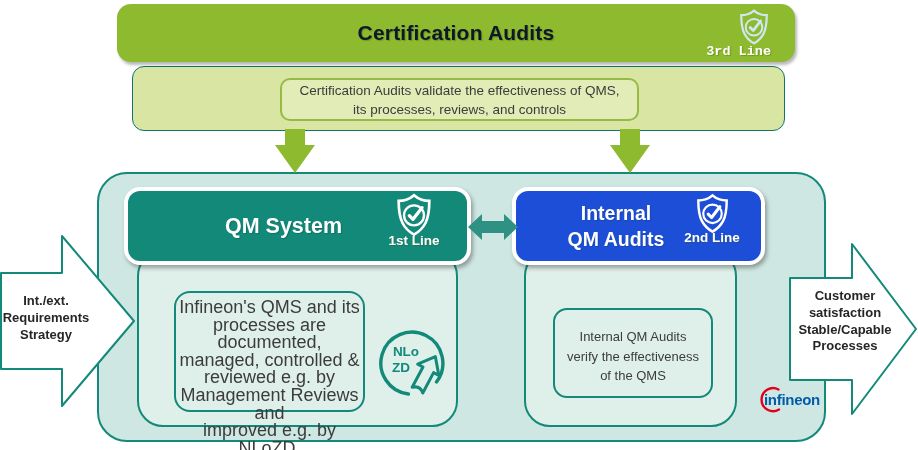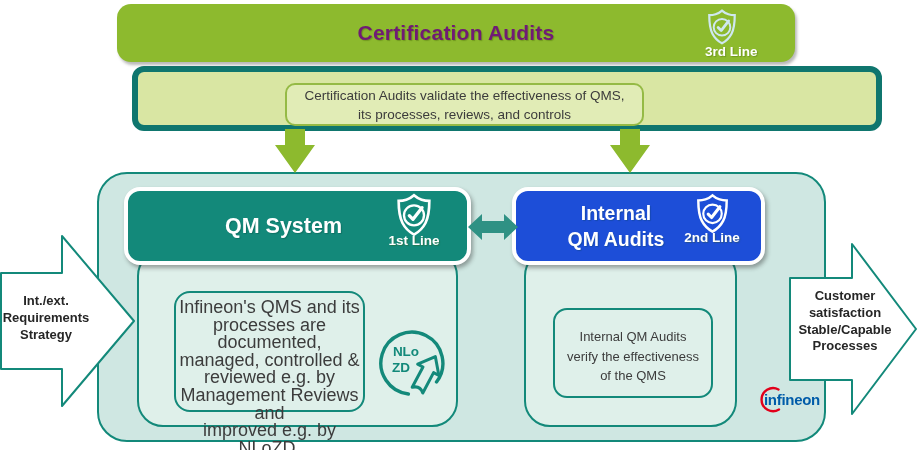--- a/index.html
+++ b/index.html
@@ -9,35 +9,35 @@
   }
   .abs{position:absolute;}
 
   
   .banner{
     left:117px;top:4px;width:678px;height:58px;border-radius:14px;
     background:#8dba2e;box-shadow:2px 3px 3px rgba(100,100,100,.45);z-index:5;
   }
   .banner-title{
     position:absolute;inset:0;display:flex;align-items:center;justify-content:center;
-    color:#701a75;font-size:21px;font-weight:bold;letter-spacing:.2px;
+    color:#0f172a;font-size:21px;font-weight:bold;letter-spacing:.2px;
     text-shadow:1px 1px 1px rgba(60,90,0,.35);
   }
   .banner-badge{
     position:absolute;left:588px;top:5px;width:66px;display:flex;flex-direction:column;
-    align-items:flex-start;color:#fff;
+    align-items:flex-end;color:#fff;font-family:Liberation Mono, monospace;
   }
   .banner-badge .shield{width:34px;height:36px;color:#cfe8f0;}
   .badge-label{font-size:13.5px;font-weight:bold;color:#fff;white-space:nowrap;margin-top:-1px;
     text-shadow:1px 1px 1px rgba(60,90,0,.35);}
 
   
   .panel{
-    left:132px;top:66px;width:750px;height:65px;border-radius:12px;
-    background:#d9e6a3;border:6px solid #0f766e;box-sizing:border-box;z-index:4;
+    left:132px;top:66px;width:653px;height:65px;border-radius:12px;
+    background:#d9e6a3;border:1px solid #0f766e;box-sizing:border-box;z-index:4;
   }
   .panel-note{
     position:absolute;left:147px;top:11px;width:359px;height:43px;border-radius:10px;
     background:#e1ecb6;border:2px solid #95ba45;box-sizing:border-box;
     display:flex;flex-direction:column;align-items:center;justify-content:center;
     font-size:13.5px;line-height:19px;color:#3c3c3c;white-space:nowrap;
   }
 
   .down-arrow{z-index:4;}
 

